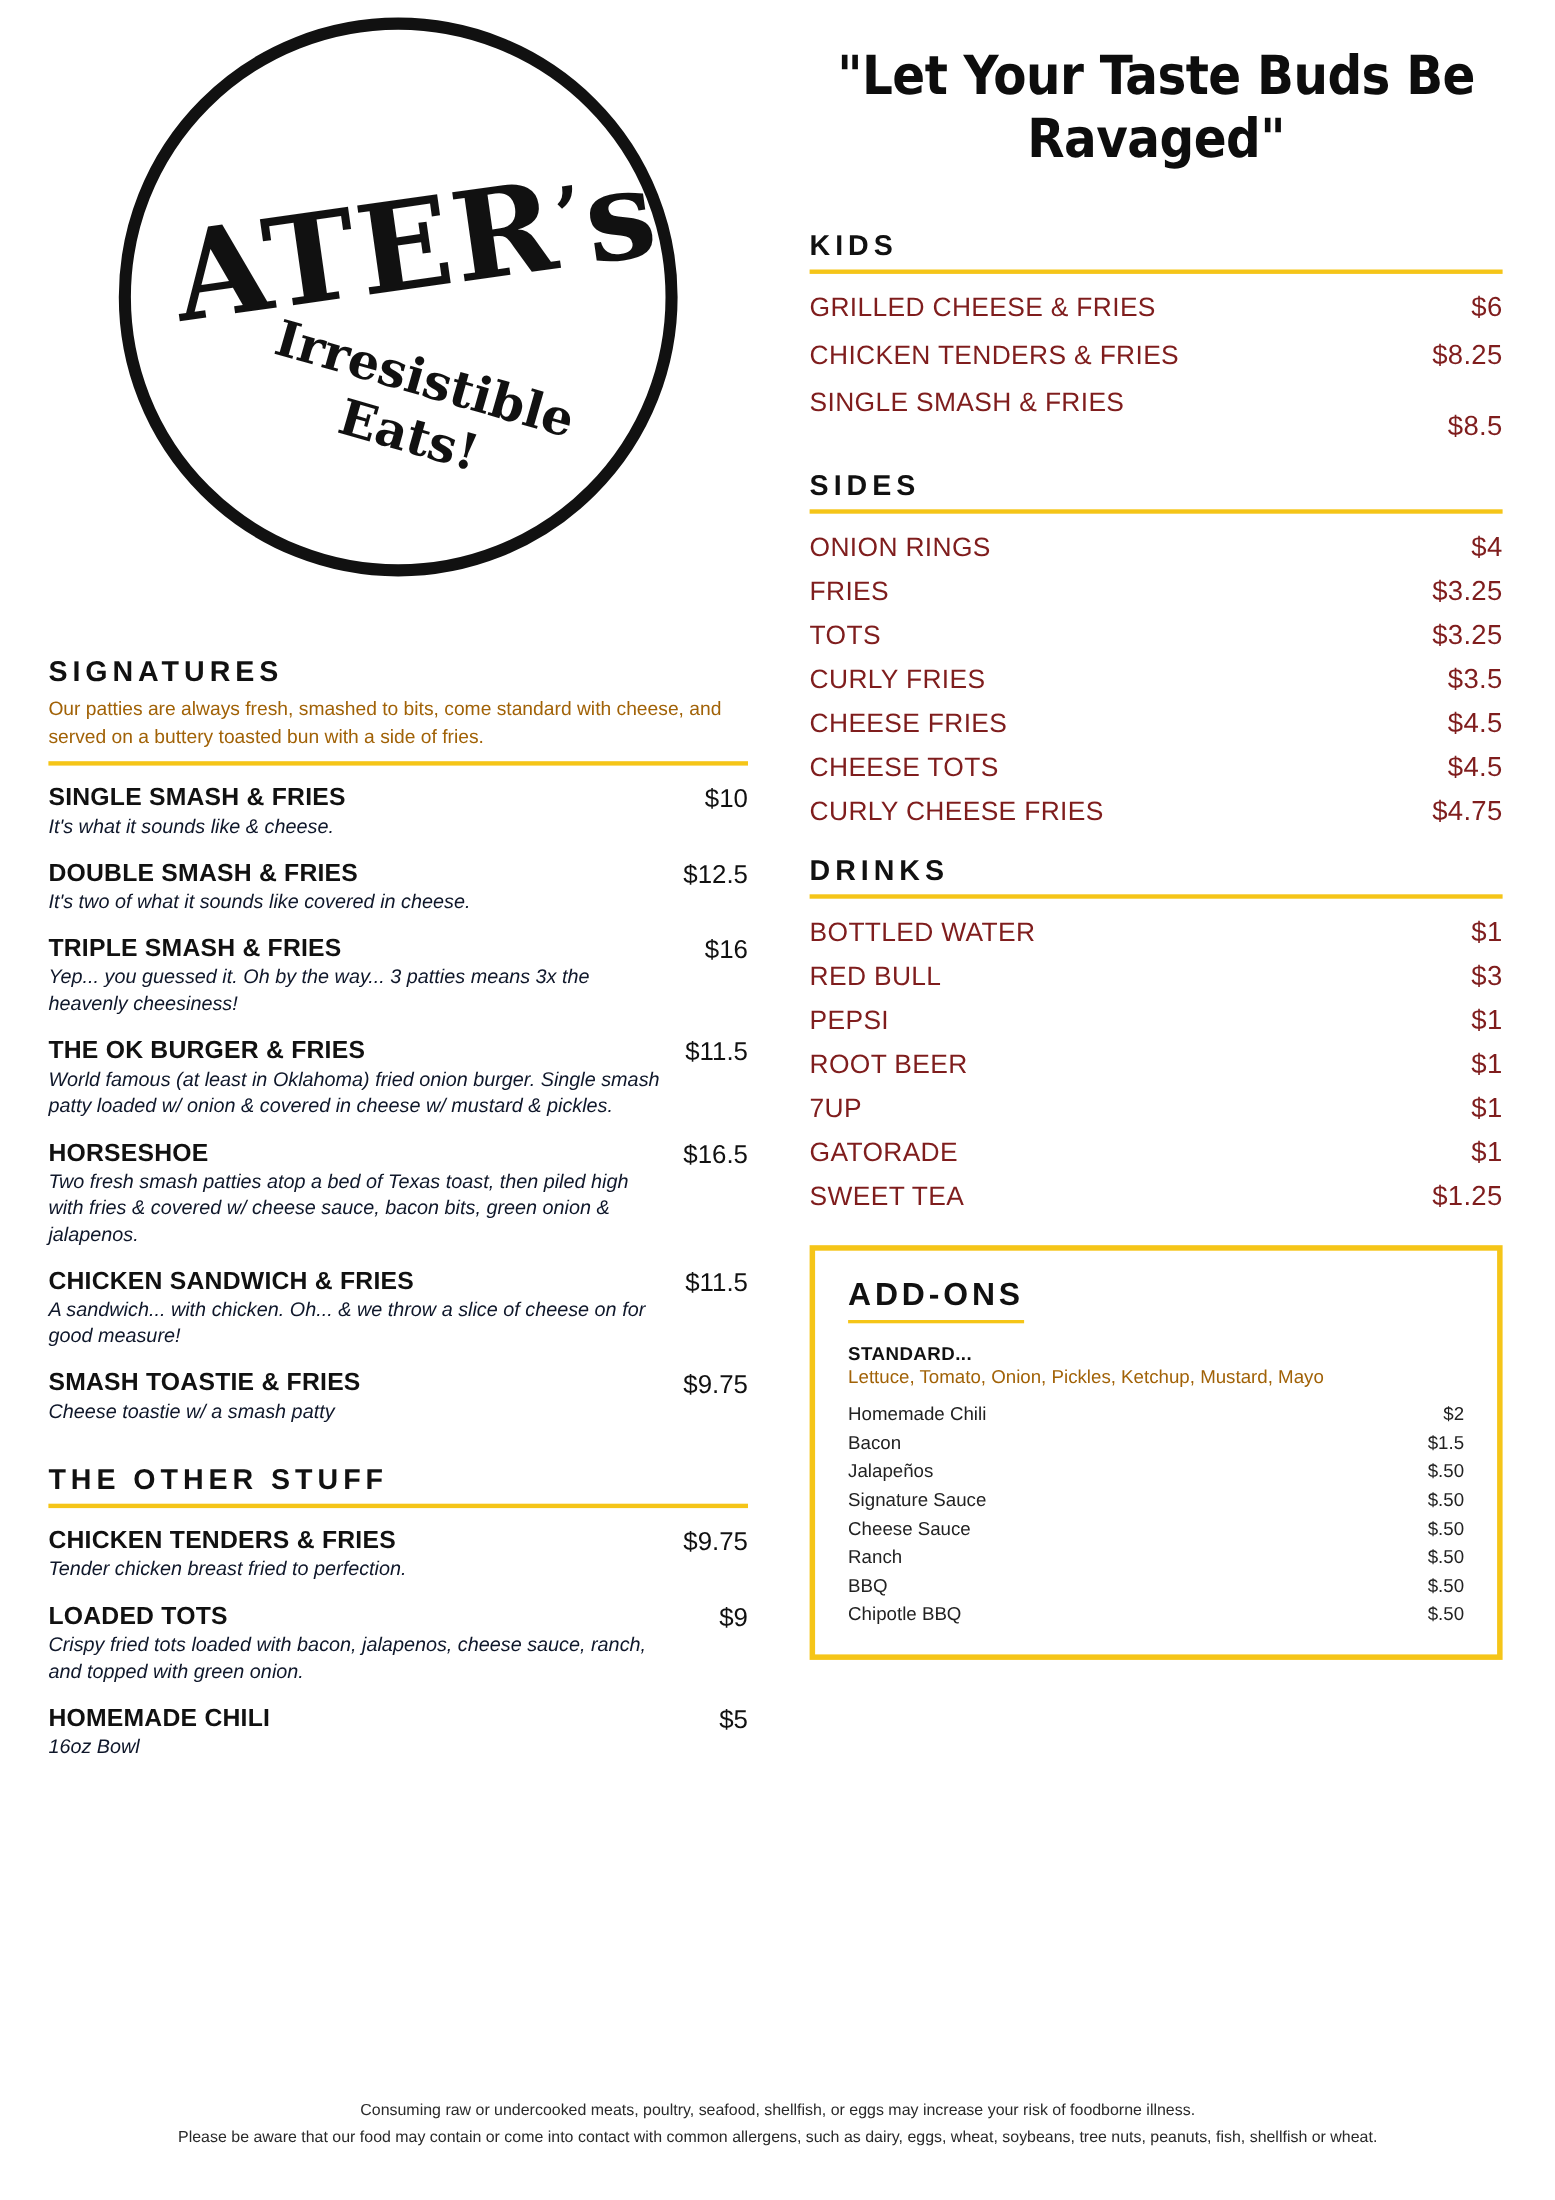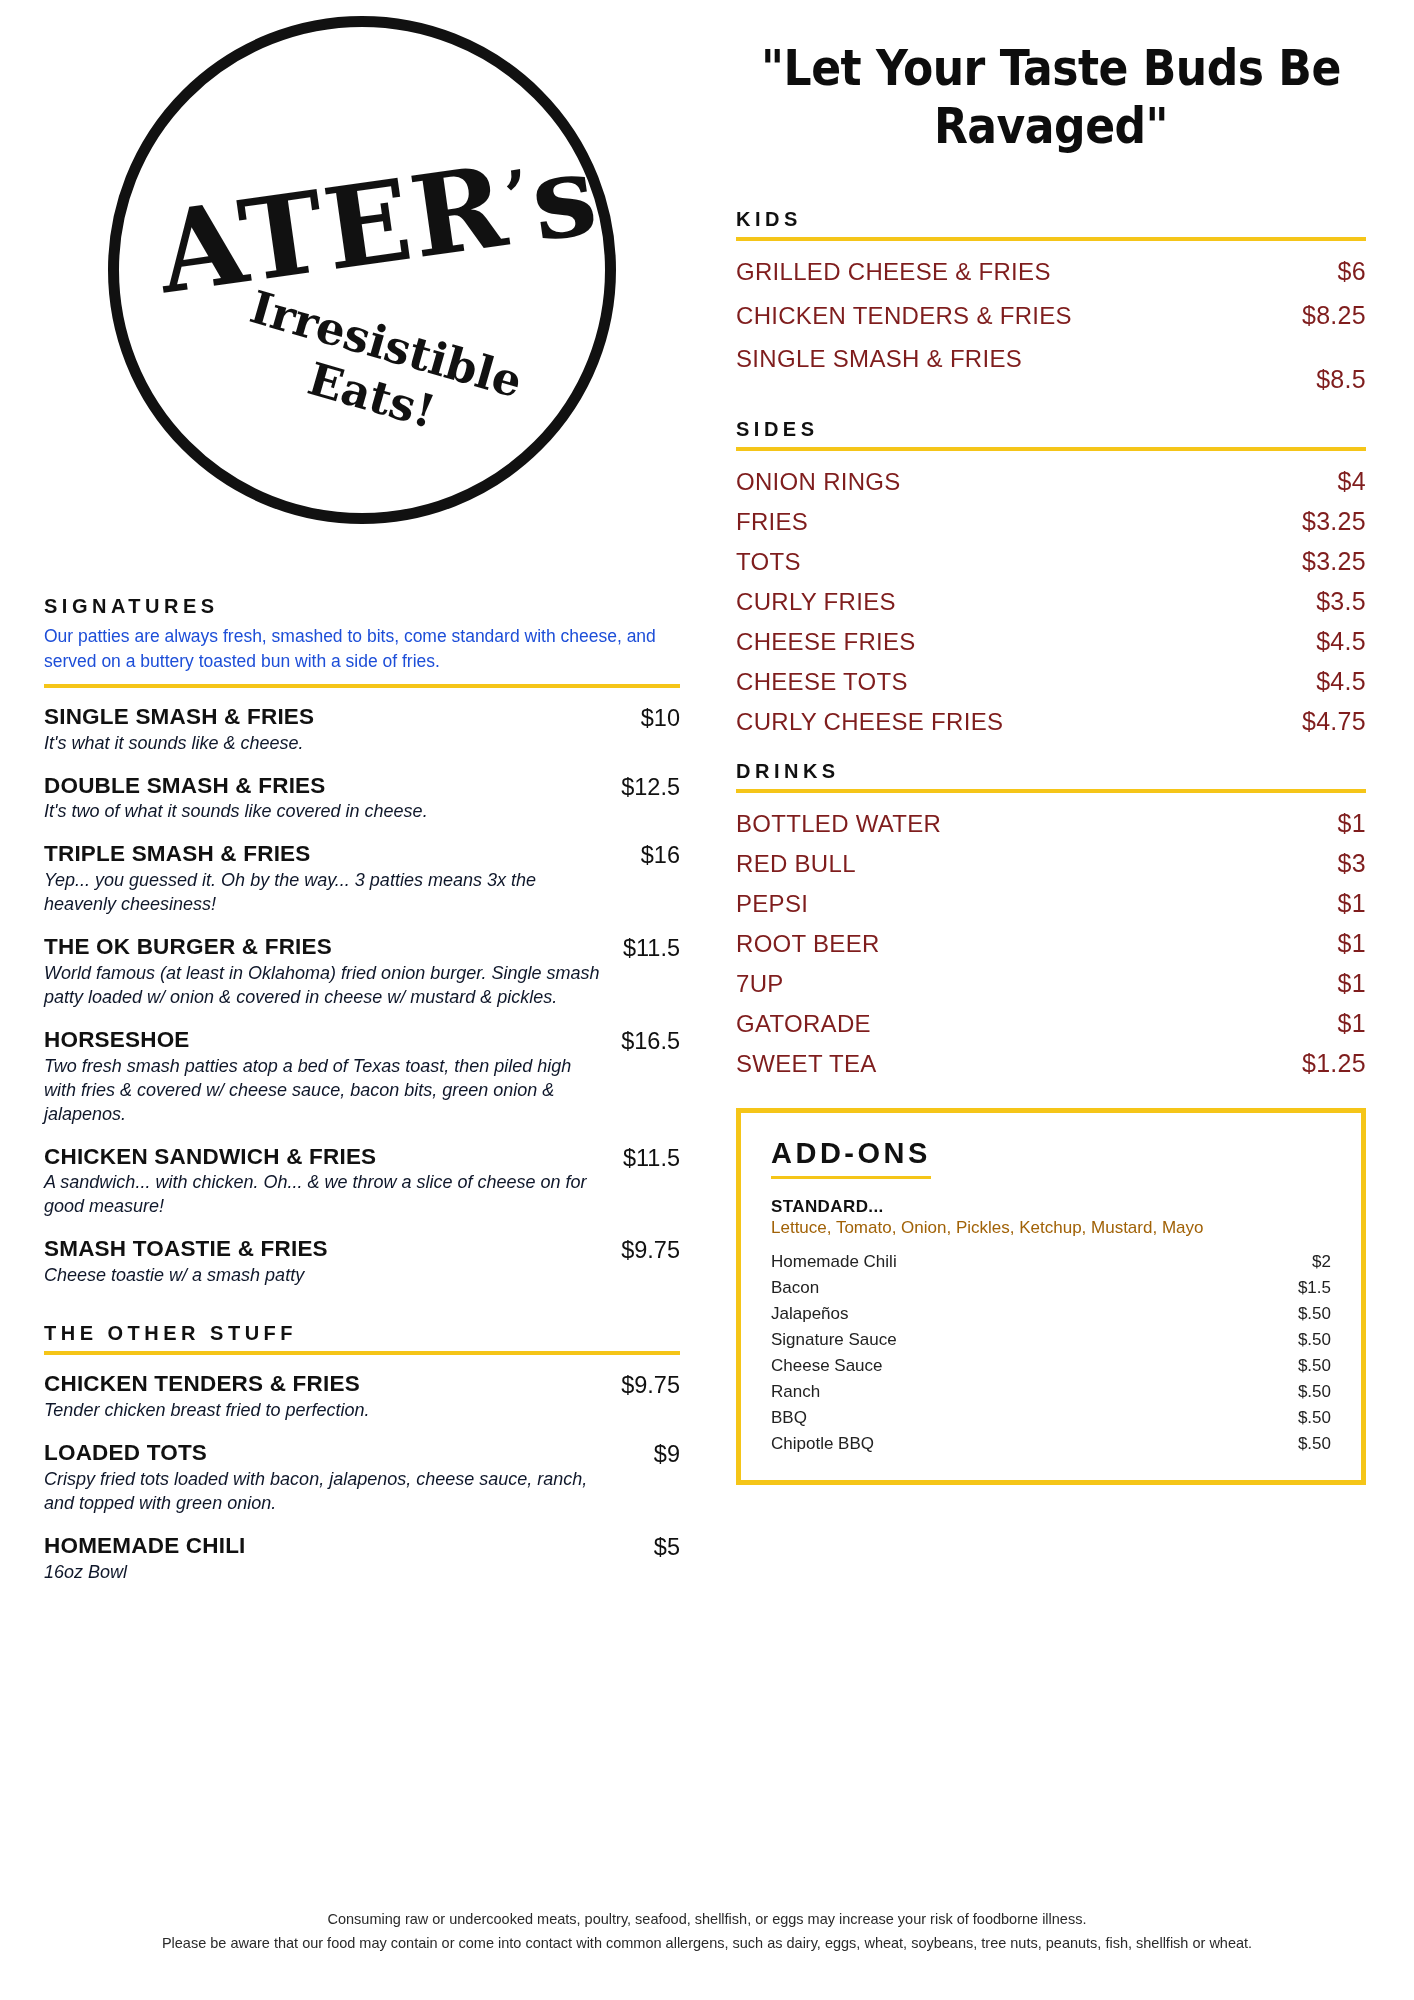--- a/index.html
+++ b/index.html
@@ -85,30 +85,30 @@
     line-height: 1.18;
     letter-spacing: -0.5px;
     color: #0d0d0d;
     margin: 30px 12px 0 12px;
     font-stretch: condensed;
   }
 
   
   .section { margin-top: 34px; }
   .sec-title {
-    font-size: 20px;
+    font-size: 26px;
     font-weight: bold;
     letter-spacing: 4.5px;
     color: #111;
     margin: 0 0 6px 0;
   }
   .sec-note {
     font-size: 17.5px;
     line-height: 1.45;
-    color: #1d4ed8;
+    color: #a16207;
     margin: 0 0 9px 0;
     max-width: 625px;
   }
   .rule {
     height: 4px;
     background: #f5c518;
     border: 0;
     margin: 0 0 16px 0;
   }
 

